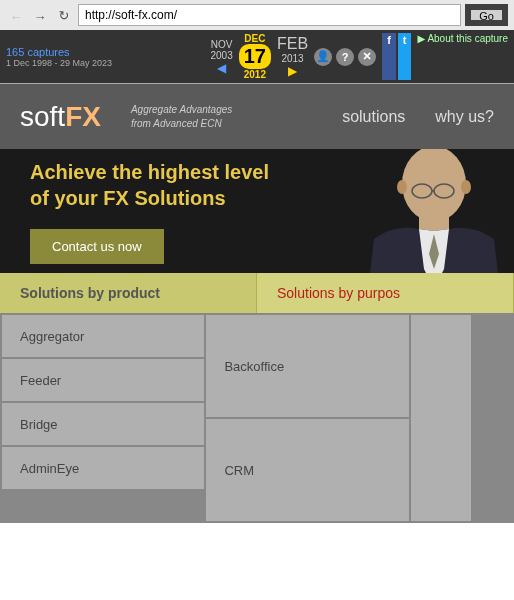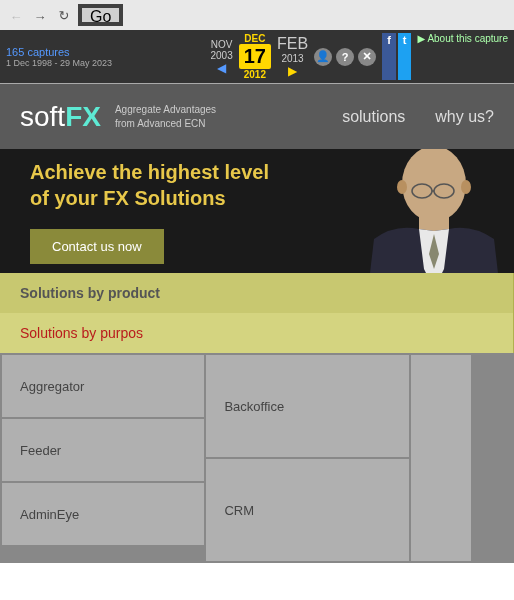--- a/index.html
+++ b/index.html
@@ -28,22 +28,22 @@
       flex: 1;
       height: 22px;
       border: 1px solid #aaa;
       background: white;
       padding: 0 6px;
       font-size: 12px;
       display: flex; align-items: center;
     }
     .go-btn {
       height: 22px; padding: 0 8px;
-      background: #d0d0d0; border: 4px solid #404040;
-      font-size: 16px; cursor: pointer;
+      background: #d0d0d0; border: 6px solid #404040;
+      font-size: 11px; cursor: pointer;
     }
     .wayback-bar {
       display: flex;
       align-items: stretch;
       background: #333;
       padding: 3px 6px;
       gap: 6px;
     }
     .wayback-url {
       color: #5599ff;
@@ -55,21 +55,21 @@
       display: flex; align-items: center; gap: 2px;
       font-size: 11px;
       color: #ccc;
     }
     .wayback-day {
       background: #ffd700;
       color: #000;
       font-weight: bold;
       font-size: 20px;
       padding: 1px 5px;
-      border-radius: 2px;
+      border-radius: 10px;
     }
     .wayback-icons {
       display: flex; align-items: center; gap: 4px;
     }
     .wb-icon {
       width: 18px; height: 18px;
       border-radius: 50%;
       display: flex; align-items: center; justify-content: center;
       font-size: 11px; font-weight: bold; cursor: pointer;
     }
@@ -104,21 +104,22 @@
     }
     .logo-fx {
       font-size: 28px;
       color: white;
       font-weight: bold;
     }
     .tagline {
       font-size: 10px;
       color: #ccc;
       line-height: 1.4;
-      margin-left: 6px;
+      margin-left: 22px;
+      font-style: italic;
     }
     .site-nav {
       margin-left: auto;
       display: flex; gap: 30px; align-items: center;
     }
     .nav-item {
       color: #ddd; font-size: 16px; cursor: pointer;
       font-weight: 300;
     }
 
@@ -162,21 +163,20 @@
     }
     .person-silhouette {
       width: 200px;
       height: 175px;
     }
 
     
     .solutions-tabs {
       display: flex;
       background: #c8c870;
-      flex-direction: column;
     }
     .tab-item {
       padding: 12px 20px;
       font-size: 14px;
       cursor: pointer;
       color: #555;
       font-weight: normal;
       flex: 1;
       border-right: 1px solid #b0b050;
     }
@@ -214,37 +214,40 @@
       color: #444;
       cursor: pointer;
     }
     .grid-cell.tall {
       flex: 1;
       display: flex;
       align-items: center;
       padding-left: 18px;
     }
     .grid-cell.short {
-      height: 62px;
+      height: 42px;
       display: flex;
       align-items: center;
     }
     .partial-col {
       background: #b0b0b0;
       width: 60px;
     }
   </style>
 </head>
 <body>
 
 <div class="browser-chrome">
   <div class="browser-nav">
     <button class="nav-btn disabled">←</button>
     <button class="nav-btn">→</button>
     <button class="nav-btn">↻</button>
+    <div class="address-bar">
+      <span>http://soft-fx.com/</span>
+    </div>
     <button class="go-btn">Go</button>
   </div>
   <div class="wayback-bar">
     <div class="wayback-url">
       <div>
         <div style="color:#5599ff; font-size:11px; cursor:pointer;">165 captures</div>
         <div style="color:#aaa; font-size:9px;">1 Dec 1998 - 29 May 2023</div>
       </div>
     </div>
     <div class="wayback-months">
@@ -274,21 +277,21 @@
       <div class="wb-tw">t</div>
     </div>
     <div class="about-capture">▶ About this capture</div>
   </div>
 </div>
 
 <div class="site-header">
   <div class="logo-area">
     <div style="display:flex; align-items:baseline; gap:0;">
       <span class="logo-text">soft</span>
-      <span class="logo-fx" style="font-size:28px; color:#5eead4; font-weight:bold;">FX</span>
+      <span class="logo-fx" style="font-size:28px; color:#fdba74; font-weight:bold;">FX</span>
     </div>
     <div class="tagline">
       <div>Aggregate Advantages</div>
       <div>from Advanced ECN</div>
     </div>
   </div>
   <nav class="site-nav">
     <div class="nav-item">solutions</div>
     <div class="nav-item">why us?</div>
   </nav>
@@ -334,20 +337,23 @@
 <div class="solutions-grid">
 
   <div class="grid-left">
     <div class="grid-cell short">
       <span>Aggregator</span>
     </div>
     <div class="grid-cell short">
       <span>Feeder</span>
     </div>
     <div class="grid-cell short">
+      <span>Bridge</span>
+    </div>
+    <div class="grid-cell short">
       <span>AdminEye</span>
     </div>
   </div>
 
   <div class="grid-right">
     <div class="grid-cell tall" style="height:104px;">
       <span>Backoffice</span>
     </div>
     <div class="grid-cell tall" style="height:100px;">
       <span>CRM</span>

